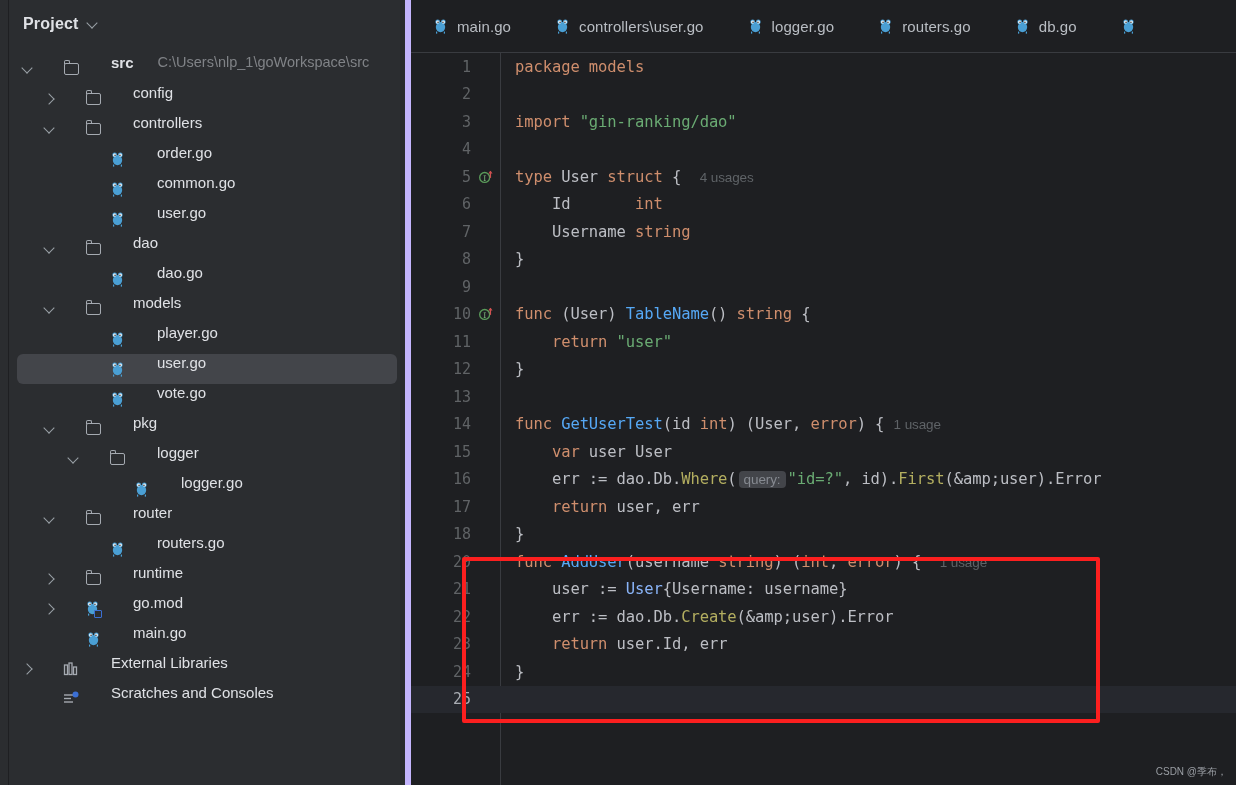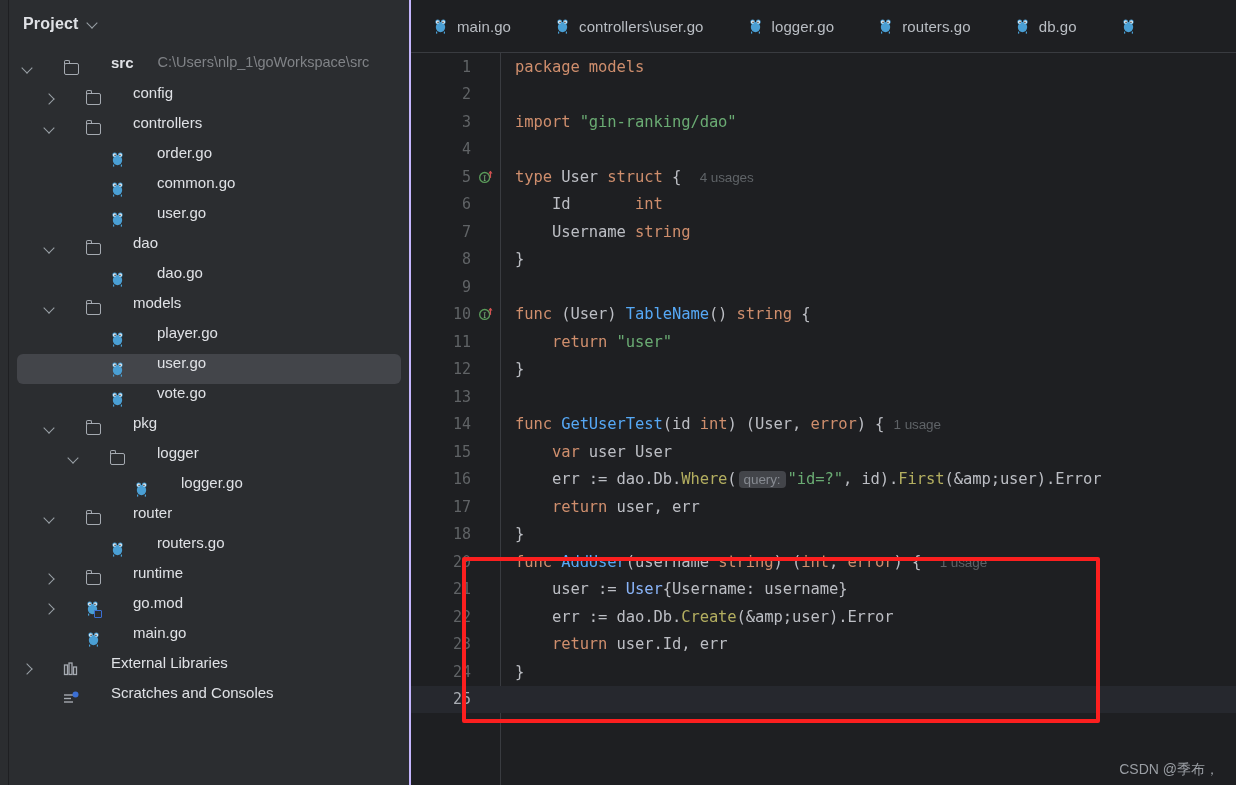--- a/index.html
+++ b/index.html
@@ -8,21 +8,21 @@
     font-family:"Liberation Sans","DejaVu Sans",sans-serif;
     -webkit-font-smoothing:antialiased;
   }
   .app{position:relative;width:1236px;height:785px;display:flex;background:#1e1f22;}
 
   
   .left-strip{width:8px;height:785px;background:#2b2d30;border-right:1px solid #1e1f22;flex:0 0 8px;}
 
   
   .sidebar{width:402px;flex:0 0 402px;height:785px;background:#2b2d30;position:relative;
-           border-right:2px solid #c4b5fd;box-sizing:border-box;}
+           border-right:6px solid #c4b5fd;box-sizing:border-box;}
   .sb-header{height:48px;display:flex;align-items:center;padding-left:14px;gap:8px;}
   .sb-title{color:#dfe1e5;font-size:16px;font-weight:bold;letter-spacing:.2px;}
   .chev-dn{width:12px;height:12px;position:relative;display:inline-block;}
   .chev-dn:after{content:"";position:absolute;left:1px;top:1px;width:7px;height:7px;
       border-right:1.6px solid #9aa0a6;border-bottom:1.6px solid #9aa0a6;transform:rotate(45deg);}
   .chev-rt{width:12px;height:12px;position:relative;display:inline-block;}
   .chev-rt:after{content:"";position:absolute;left:1px;top:2px;width:7px;height:7px;
       border-right:1.6px solid #9aa0a6;border-bottom:1.6px solid #9aa0a6;transform:rotate(-45deg);}
 
   .tree{padding-top:6px;}
@@ -75,21 +75,21 @@
   .fn{color:#56a8f5}     
   .ty{color:#8ab4f8}     
   .m{color:#b3ae60}      
   .p{color:#bcbec4}      
   .hint{color:#5f6367;font-size:13.5px;font-family:"Liberation Sans",sans-serif;}
   .chip{background:#43454a;color:#868a91;border-radius:4px;padding:1px 5px;font-size:13.5px;
         font-family:"Liberation Sans",sans-serif;margin:0 2px;}
 
   .redbox{position:absolute;border:4px solid #fc1f1f;border-radius:2px;pointer-events:none;}
 
-  .watermark{position:absolute;right:17px;bottom:6px;color:#9a9ea4;font-size:14px;}
+  .watermark{position:absolute;right:9px;bottom:6px;color:#9a9ea4;font-size:10px;}
 
   .impl-icon{width:16px;height:16px;display:block;}
 </style>
 </head>
 <body>
 
 <div class="app">
 
   <div class="left-strip"></div>
 

